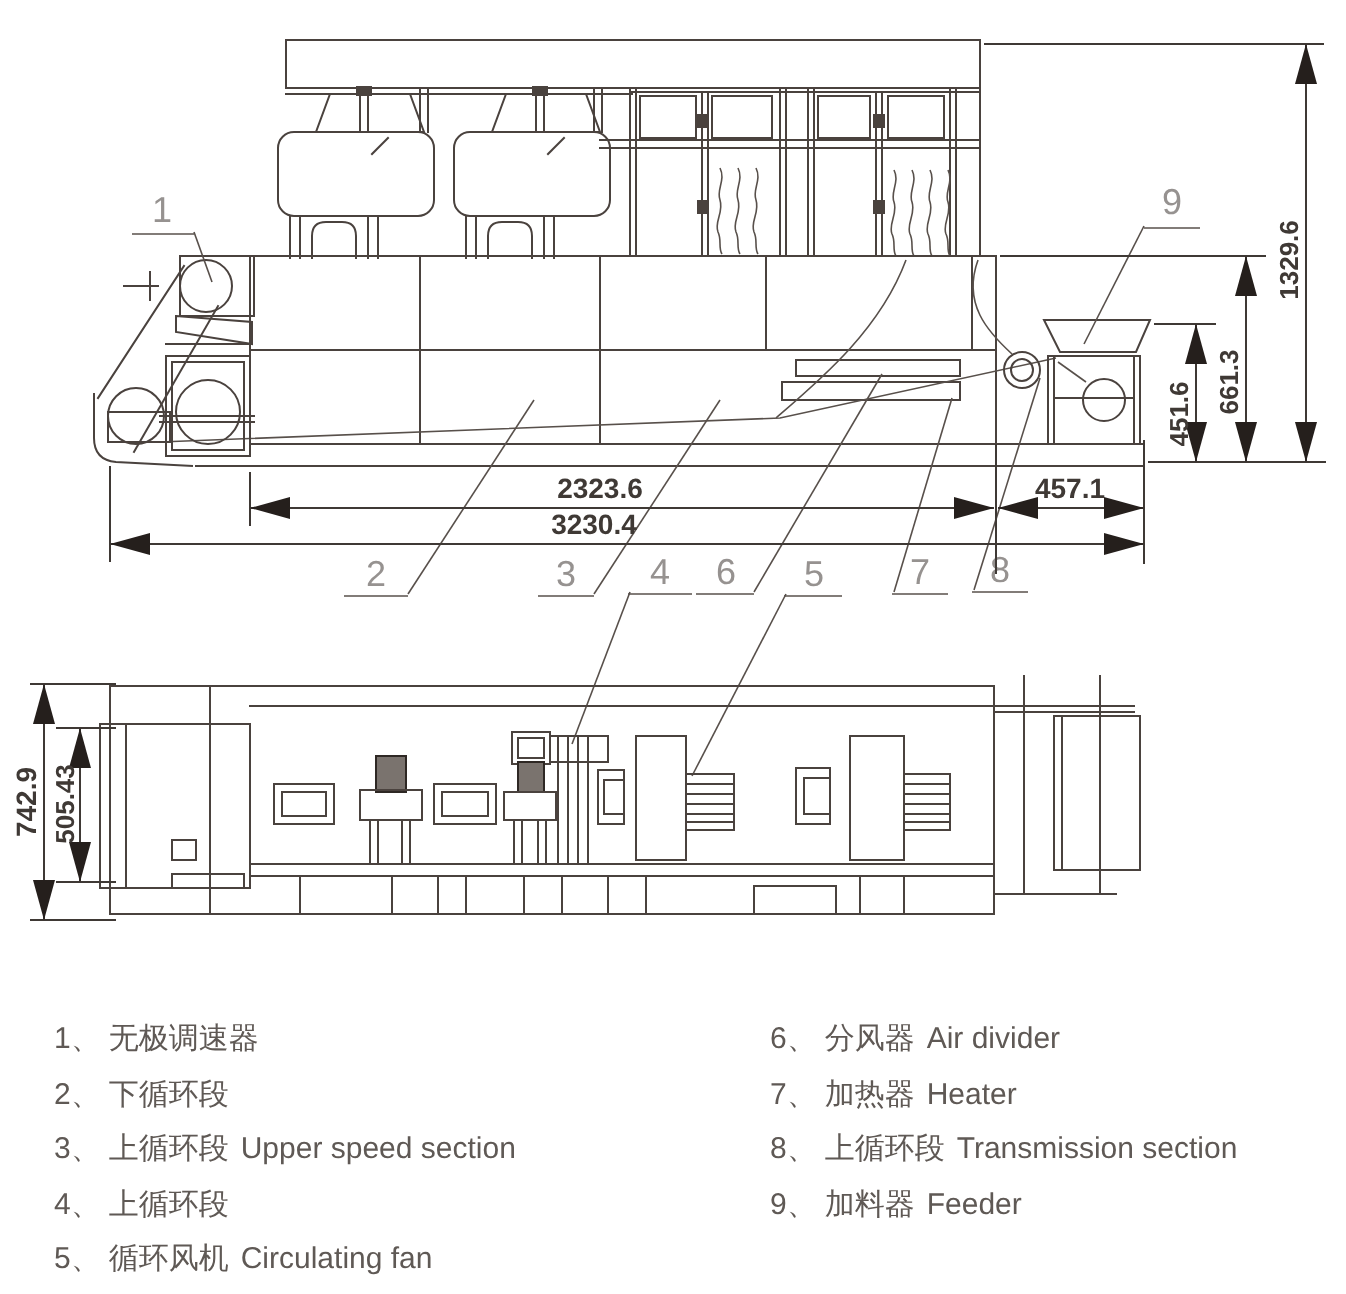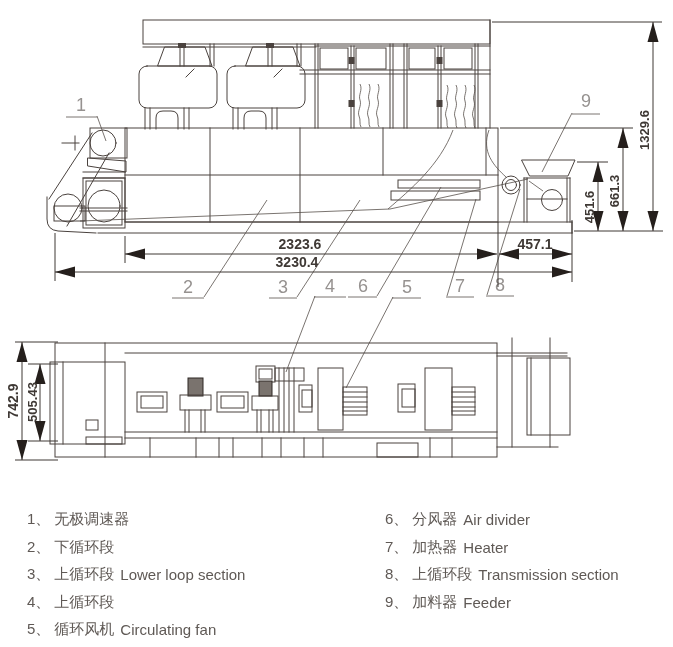--- a/index.html
+++ b/index.html
@@ -351,21 +351,21 @@
       <span class="lno">1、</span>
         <span class="lzh">无极调速器</span>
     </div>
     <div class="lrow">
       <span class="lno">2、</span>
         <span class="lzh">下循环段</span>
     </div>
     <div class="lrow">
       <span class="lno">3、</span>
         <span class="lzh">上循环段</span>
-        <span class="len">Lower loop section</span>
+        <span class="len">Upper speed section</span>
     </div>
     <div class="lrow">
       <span class="lno">4、</span>
         <span class="lzh">上循环段</span>
     </div>
     <div class="lrow">
       <span class="lno">5、</span>
         <span class="lzh">循环风机</span>
         <span class="len">Circulating fan</span>
     </div>

